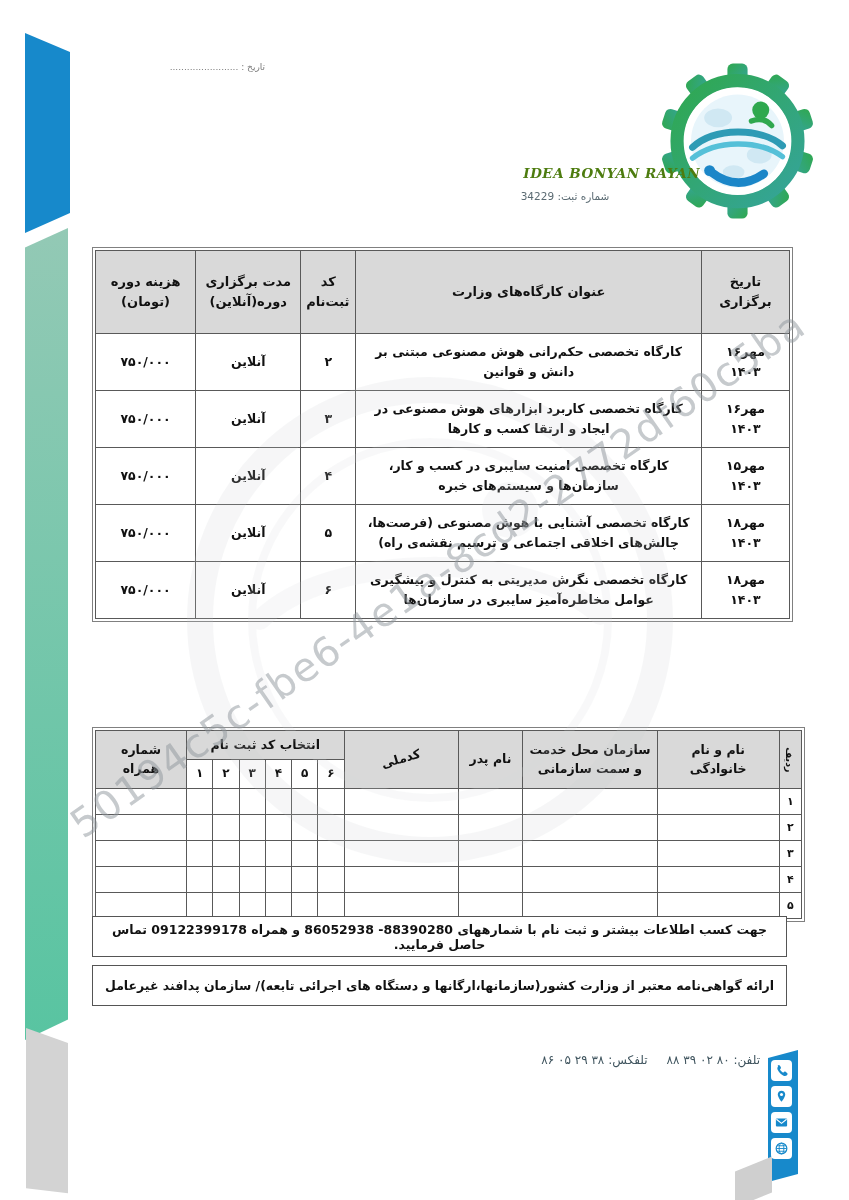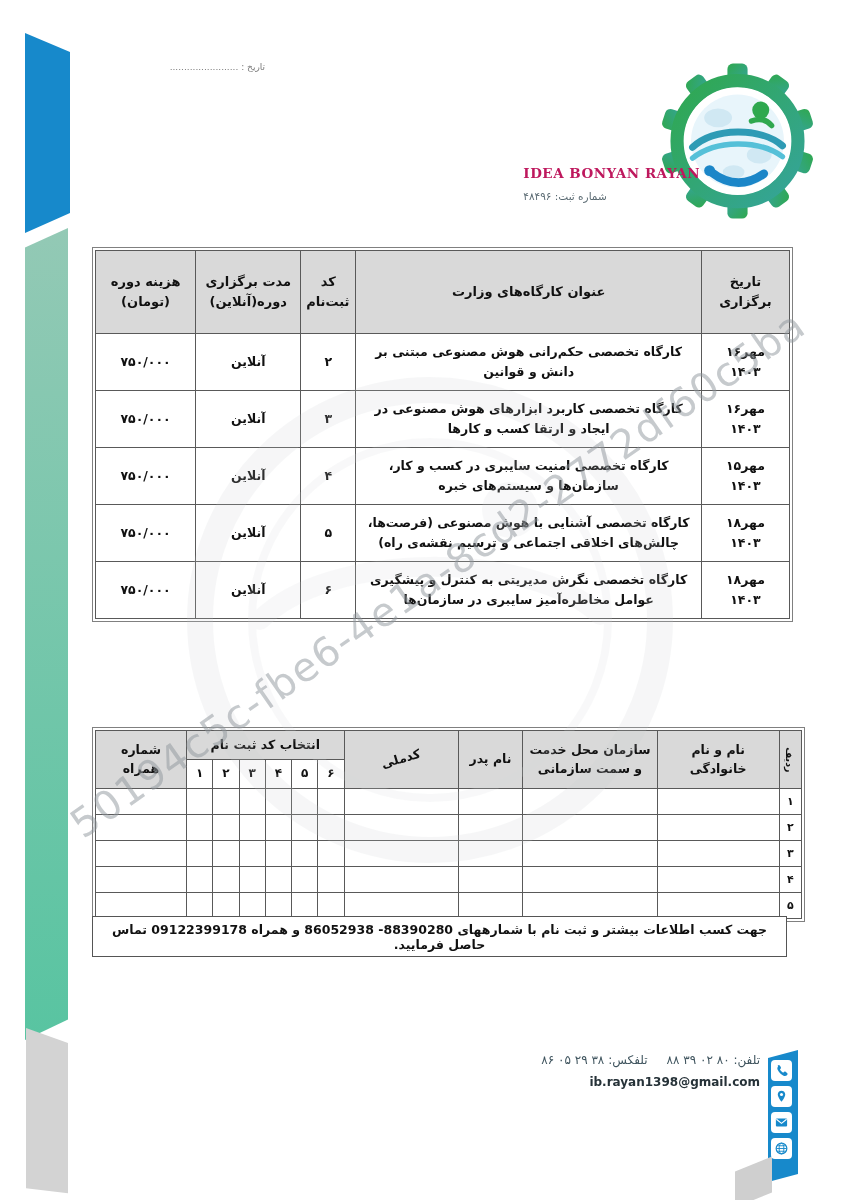--- a/index.html
+++ b/index.html
@@ -17,21 +17,21 @@
   .strip-blue-bottom{left:768px;top:1050px;width:30px;height:132px;background:#1789cb;
       clip-path:polygon(0 6%,100% 0,100% 94%,0 100%);}
   .strip-gray-bottom{left:735px;top:1164px;width:37px;height:36px;background:#cfcfcf;
       transform:skewY(-22deg);}
   
   .dateline{position:absolute;left:95px;top:62px;width:170px;direction:rtl;
       font-size:9px;color:#777;letter-spacing:.5px;}
   .brand-fa{position:absolute;left:440px;top:140px;width:260px;text-align:right;direction:rtl;
       font-size:17px;color:#64828f;font-weight:bold;}
   .brand-en{position:absolute;left:440px;top:165px;width:260px;text-align:right;
-      font-family:"DejaVu Serif",serif;font-weight:bold;font-size:13.5px;color:#be185d;letter-spacing:.5px;}
+      font-family:"DejaVu Serif",serif;font-weight:bold;font-size:13.5px;color:#4d7c0f;letter-spacing:.5px;font-style:italic;}
   .brand-reg{position:absolute;left:440px;top:190px;width:250px;text-align:center;direction:rtl;
       font-size:10.5px;color:#5a6a72;}
   .logo-svg{position:absolute;left:660px;top:52px;width:155px;height:172px;}
   
   .wm-layer{position:absolute;inset:0;pointer-events:none;z-index:30;}
   .wm-uuid{position:absolute;left:75px;top:805px;width:900px;transform:rotate(-35deg);
       transform-origin:0 50%;font-size:40px;color:#8f969c;opacity:.5;letter-spacing:1.5px;
       direction:ltr;white-space:nowrap;}
   .ghost{position:absolute;left:150px;top:320px;opacity:.16;}
   
@@ -114,21 +114,21 @@
       <path d="M-58,8 C-30,-18 30,-18 58,6" stroke="#2e9bb5" stroke-width="9" fill="none" stroke-linecap="round"></path>
       <path d="M-58,22 C-28,-2 28,-2 58,20" stroke="#55c0d8" stroke-width="7" fill="none" stroke-linecap="round"></path>
       <circle cx="30" cy="-40" r="11" fill="#2fa84f"></circle>
       <path d="M18,-26 q16,-6 26,6" stroke="#2fa84f" stroke-width="7" fill="none" stroke-linecap="round"></path>
       <path d="M-34,40 q34,26 68,2" stroke="#1b86c8" stroke-width="11" fill="none" stroke-linecap="round"></path>
       <circle cx="-36" cy="38" r="7" fill="#1b86c8"></circle>
     </g>
   </svg>
 
   <div class="brand-en">IDEA BONYAN RAYAN</div>
-  <div class="brand-reg">شماره ثبت: ۴۸۴۹۶</div>
+  <div class="brand-reg">شماره ثبت: 34229</div>
 
   <div class="tbl-wrap w1">
     <table>
       <colgroup>
           <col style="width:88px">
           <col style="width:345px">
           <col style="width:55px">
           <col style="width:105px">
           <col style="width:100px">
         </colgroup>
@@ -296,30 +296,30 @@
             <td></td>
             <td></td>
             <td></td>
         <td></td>
       </tr>
     </tbody>
       </table>
   </div>
 
   <div class="notice n1">جهت کسب اطلاعات بیشتر و ثبت نام با شمارههای 88390280- 86052938 و همراه 09122399178 تماس حاصل فرمایید.</div>
+  <div class="notice n2">ارائه گواهی‌نامه معتبر از وزارت کشور(سازمانها،ارگانها و دستگاه های اجرائی تابعه)/ سازمان پدافند غیرعامل</div>
 
   <div class="footer-text">
     <div>
       <span>تلفن:</span>
       <span class="ltr">۸۸ ۳۹ ۰۲ ۸۰</span>
       &nbsp;&nbsp;&nbsp;
       <span class="u">تلفکس:</span>
       <span class="ltr">۸۶ ۰۵ ۲۹ ۳۸</span>
     </div>
-    <div class="f-bold">ib.rayan1398@gmail.com</div>
   </div>
 
   <div class="icon-stack">
     <div class="icon-box">
       <svg viewBox="0 0 20 20">
           <path d="M5.2 4.3c1.1-1.1 2.3-1 3 .2l.9 1.4c.5.8.3 1.6-.4 2.3l-.5.5c.9 1.7 2.1 2.9 3.8 3.8l.5-.5c.7-.7 1.5-.9 2.3-.4l1.4.9c1.2.7 1.3 1.9.2 3-1 1-2.4 1.3-4 .6-2.3-1-5.4-3.4-6.9-6.9-.7-1.6-.4-3 .7-4.9z" fill="#1789cb"></path>
         </svg>
     </div>
     <div class="icon-box">
       <svg viewBox="0 0 20 20">

